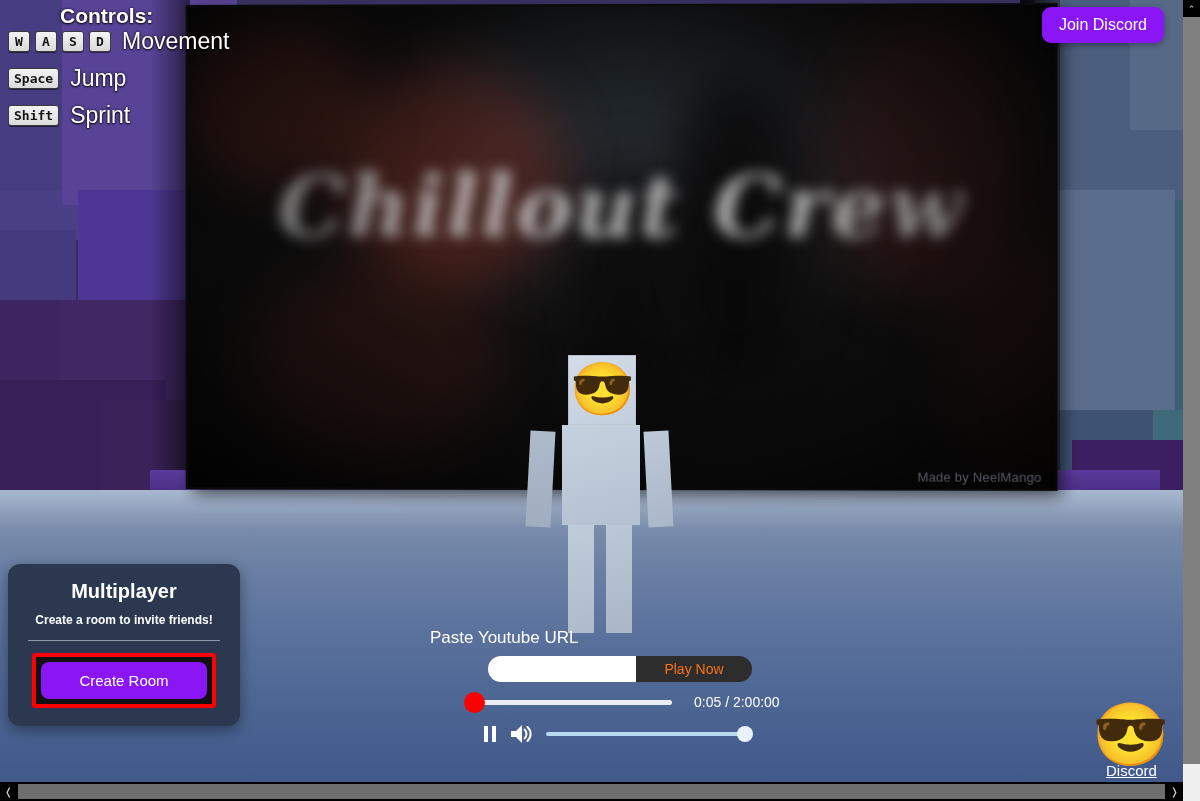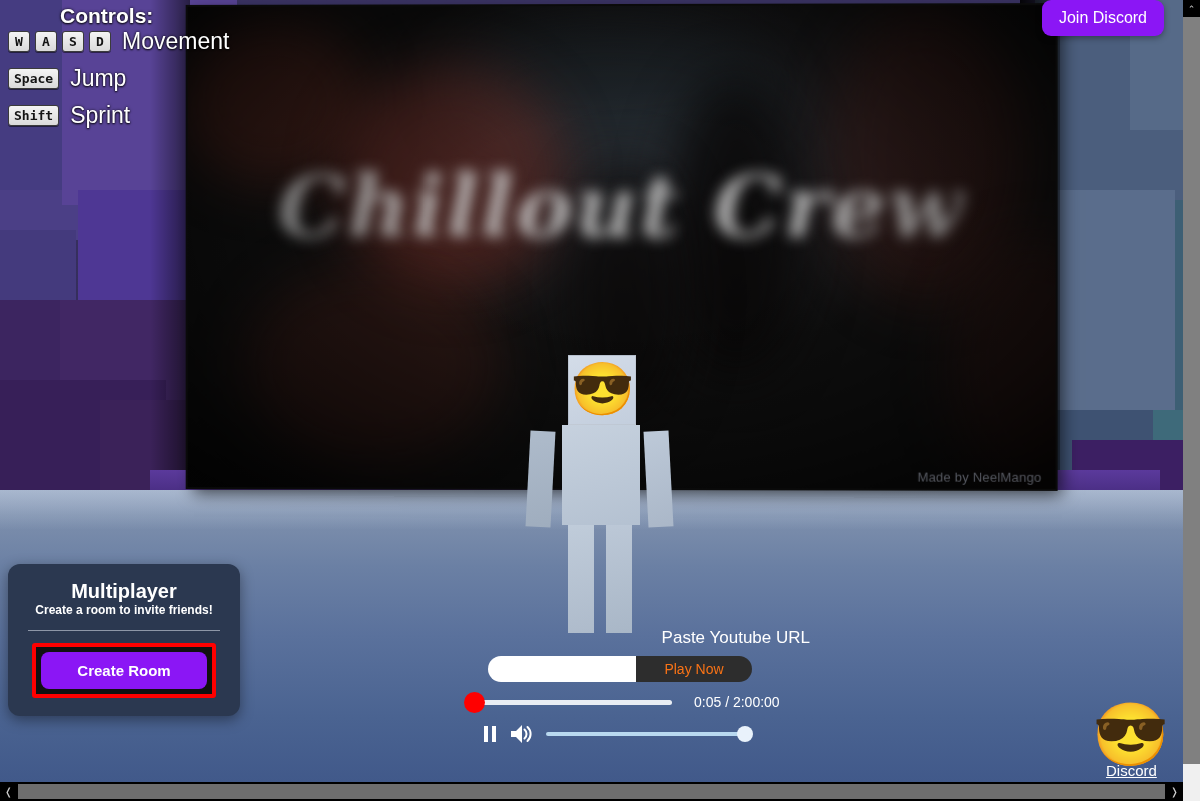--- a/index.html
+++ b/index.html
@@ -199,41 +199,41 @@
     color: #141414;
     font-family: "DejaVu Sans Mono", monospace;
     font-size: 13px; font-weight: 700;
     text-shadow: none;
     box-shadow: 0 1px 0 rgba(0,0,0,.5);
   }
   .ctrl-label { font-size: 23px; margin-left: 6px; }
 
   
   #joinDiscord {
-    position: absolute; right: 36px; top: 0; z-index: 40;
+    position: absolute; right: 36px; top: 7px; z-index: 40;
     background: #8b16f5;
     color: #fff;
     font-size: 16px;
     padding: 9px 17px;
     border: none; border-radius: 9px;
     cursor: pointer;
     box-shadow: 0 2px 6px rgba(0,0,0,.35);
   }
 
   
   #multiplayer {
     position:absolute; left: 8px; top: 564px; z-index: 40;
     width: 232px;
     background: #2b3850;
     border-radius: 12px;
     padding: 16px 16px 18px;
     color: #fff;
     box-shadow: 0 4px 14px rgba(0,0,0,.4);
   }
-  .mp-title { text-align:center; font-size: 20px; font-weight: 700; margin-bottom: 0; }
+  .mp-title { text-align:center; font-size: 20px; font-weight: 700; margin-bottom: 10px; }
   .mp-sub { text-align:center; font-size: 12px; font-weight: 700; line-height: 1.25; margin-bottom: 12px; }
   .mp-divider { height:1px; background:#8e97a8; margin: 0 4px 12px; }
   .mp-check-row { font-size: 16px; line-height: 1.3; margin-bottom: 14px; }
   .mp-checkbox {
     display:inline-block; width: 14px; height: 14px;
     background:#f2f2f2; border:1px solid #555; border-radius:2px;
     vertical-align: -2px; margin-left: 4px;
     position: relative; cursor: pointer;
   }
   .mp-checkbox::after{
@@ -248,29 +248,28 @@
     border-radius: 3px;
     margin: 0 8px;
   }
   #createRoom {
     display:block; width: 100%;
     background: #8b16f5;
     color:#fff; font-size: 15px;
     border:none; border-radius: 8px;
     padding: 10px 0;
     cursor:pointer;
-    font-weight:bold;
   }
 
   
   #playerUI {
     position:absolute; left: 430px; top: 628px; width: 380px; z-index: 40;
     color: #fff;
   }
-  .pu-label { text-align:right; font-size: 17px; margin-bottom: 8px; }
+  .pu-label { text-align:left; font-size: 17px; margin-bottom: 8px; }
   .pu-input-row {
     display:flex; justify-content:center; align-items:center; margin-bottom: 12px;
   }
   #urlInput {
     width: 148px; height: 26px;
     border: none; outline: none;
     background: #fff;
     border-radius: 13px 0 0 13px;
     padding: 0 10px;
     font-size: 13px;

